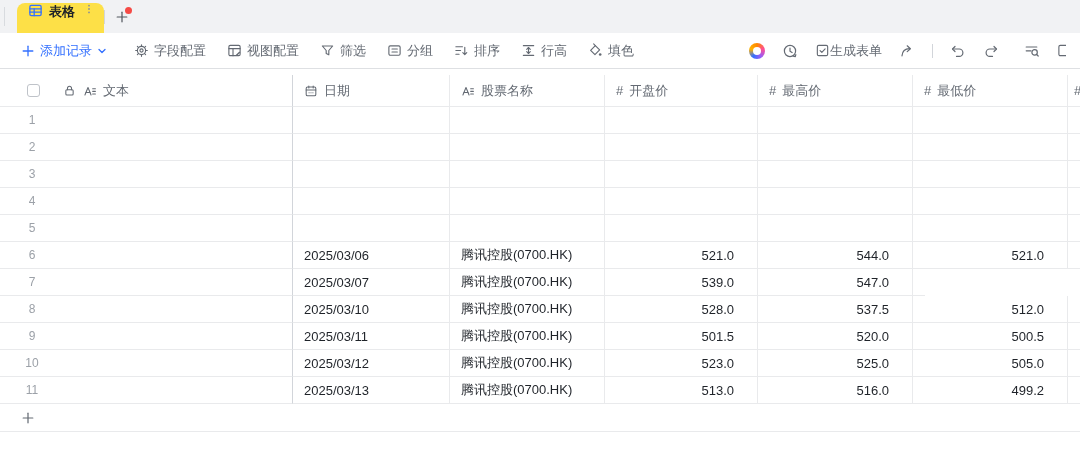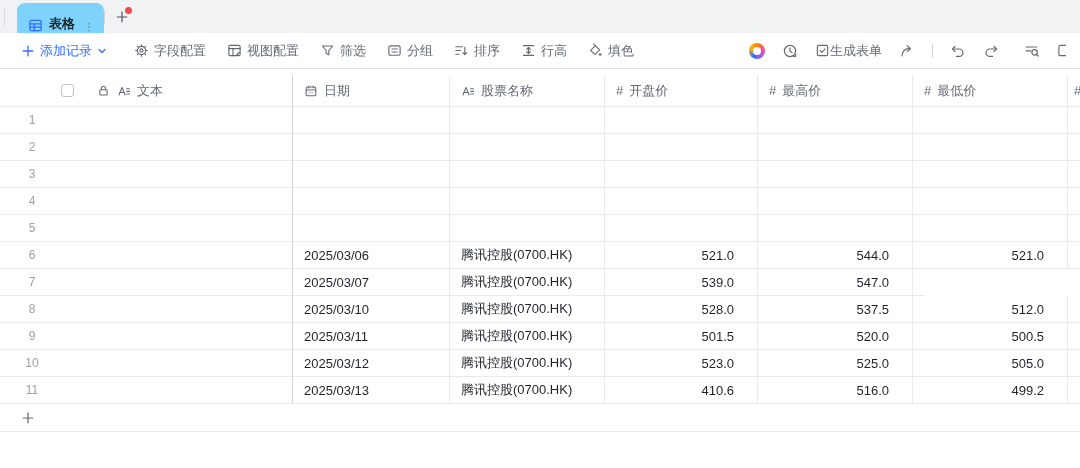--- a/index.html
+++ b/index.html
@@ -6,22 +6,22 @@
   html,body { background:#fff; }
   .app {
     width:1080px; height:468px; position:relative; overflow:hidden;
     font-family:"Liberation Sans","DejaVu Sans",sans-serif;
     color:#1f2329; background:#fff; font-size:13px;
   }
   
   .tabbar { height:33px; background:#f1f2f4; display:flex; align-items:flex-end; position:relative; }
   .tabbar-edge { position:absolute; left:4px; top:7px; width:1px; height:19px; background:#d8dbdf; }
   .tab-active {
-    margin-left:17px; height:30px; background:#7dd3fc; border-radius:8px 8px 0 0;
-    display:flex; align-items:flex-end; padding:0 9px 0 11px; gap:6px; cursor:pointer;
+    margin-left:17px; height:30px; background:#fde047; border-radius:8px 8px 0 0;
+    display:flex; align-items:flex-start; padding:0 9px 0 11px; gap:6px; cursor:pointer;
   }
   .tab-active .tab-label { font-weight:700; color:#1f2329; }
   .tab-more { color:#8a9099; display:flex; align-items:center; margin-left:2px; }
   .tab-inactive {
     height:33px; display:flex; align-items:center; gap:6px; padding:0 14px; margin-left:8px;
     color:#51565d; cursor:pointer;
   }
   .tab-divider { width:1px; height:14px; background:#d2d5da; align-self:center; }
   .tab-add { width:34px; height:33px; display:flex; align-items:center; justify-content:center;
     color:#51565d; position:relative; cursor:pointer; }
@@ -44,21 +44,21 @@
   .ai-ring::after { content:""; width:8px; height:8px; border-radius:50%; background:#fff; }
   .search-btn { margin-left:8px; }
   .partial-btn { width:9px; overflow:hidden; }
   
   .grid { position:absolute; left:0; top:75px; width:1080px; }
   .hrow, .trow { display:flex; width:1080px; }
   .hrow { height:32px; }
   .trow { height:27px; }
   .cell { border-right:1px solid #e9eaec; border-bottom:1px solid #e9eaec;
     display:flex; align-items:center; overflow:hidden; white-space:nowrap; }
-  .c0 { width:293px; border-right-color:#d2d5da; position:relative;padding-left:34px; }
+  .c0 { width:293px; border-right-color:#d2d5da; position:relative; }
   .c1 { width:157px; } .c2 { width:155px; } .c3 { width:153px; }
   .c4 { width:155px; } .c5 { width:155px; }
   .c6 { width:12px; border-right:none; }
   .hcell { color:#646a73; }
   .hcell .hlabel { margin-left:6px; }
   .checkbox { width:13px; height:13px; border:1.4px solid #bfc3c9; border-radius:3px;
     margin-left:27px; cursor:pointer; flex:none; }
   .lock { margin-left:23px; color:#646a73; }
   .type-ico { margin-left:7px; color:#646a73; }
   .pad-ico { margin-left:11px; color:#646a73; }
@@ -461,21 +461,21 @@
           <div class="cell c4 right">525.0</div>
           <div class="cell c5 right">505.0</div>
           <div class="cell c6"></div>
         </div>
         <div class="trow">
           <div class="cell c0">
             <span class="rownum">11</span>
           </div>
           <div class="cell c1 left">2025/03/13</div>
           <div class="cell c2 left">腾讯控股(0700.HK)</div>
-          <div class="cell c3 right">410.6</div>
+          <div class="cell c3 right">513.0</div>
           <div class="cell c4 right">516.0</div>
           <div class="cell c5 right">499.2</div>
           <div class="cell c6"></div>
         </div>
       </div>
 
     <div class="add-row">
       <span class="icon">
         <svg width="14" height="14" viewBox="0 0 16 16" fill="none" stroke="currentColor" stroke-width="1.4" stroke-linecap="round">
           <line x1="8" y1="2.5" x2="8" y2="13.5"></line>

